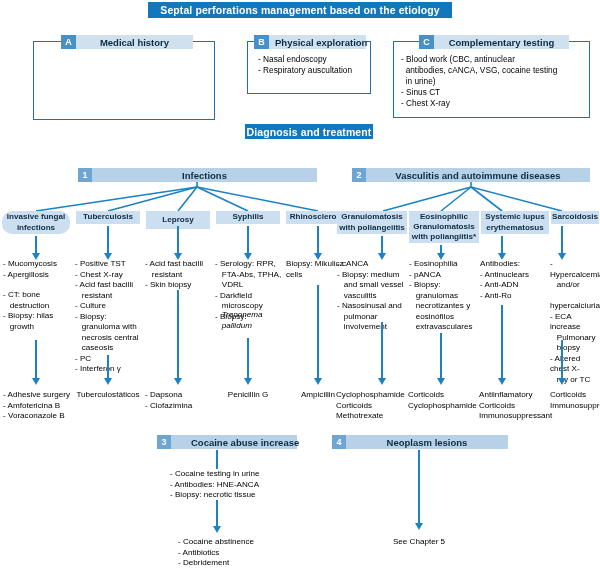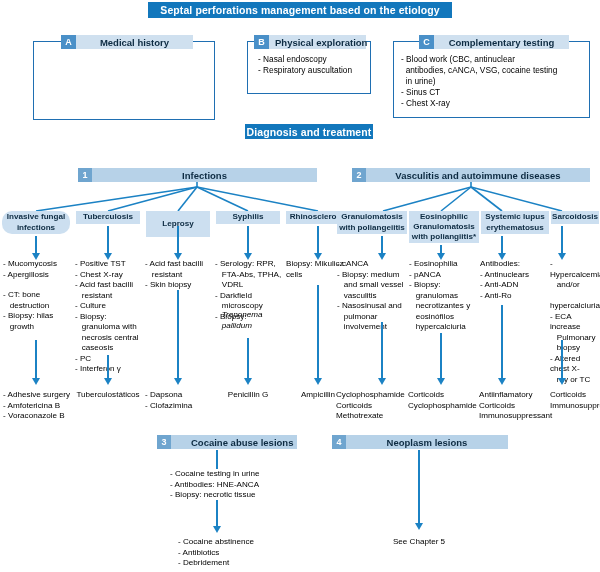--- a/index.html
+++ b/index.html
@@ -195,21 +195,21 @@
     <line x1="471" y1="0" x2="471" y2="5"></line>
     <line x1="471" y1="5" x2="383" y2="29"></line>
     <line x1="471" y1="5" x2="441" y2="29"></line>
     <line x1="471" y1="5" x2="502" y2="29"></line>
     <line x1="471" y1="5" x2="562" y2="29"></line>
   </svg>
 
   <div class="dbox" style="left:2px; top:211px; width:68px; height:23px;border-radius:10px;">Invasive fungal
 infections</div>
   <div class="dbox" style="left:76px; top:211px; width:64px; height:13px;">Tuberculosis</div>
-  <div class="dbox" style="left:146px; top:211px; width:64px; height:26px;">Leprosy</div>
+  <div class="dbox" style="left:146px; top:211px; width:64px; height:18px;">Leprosy</div>
   <div class="dbox" style="left:216px; top:211px; width:64px; height:13px;">Syphilis</div>
   <div class="dbox" style="left:286px; top:211px; width:66px; height:13px;">Rhinoscleroma</div>
 
   <div class="dbox" style="left:337px; top:211px; width:70px; height:23px;">Granulomatosis
 with poliangeiitis</div>
   <div class="dbox" style="left:409px; top:211px; width:70px; height:32px;">Eosinophilic
 Granulomatosis
 with poliangiitis*</div>
   <div class="dbox" style="left:481px; top:211px; width:68px; height:23px;">Systemic lupus
 erythematosus</div>
@@ -284,21 +284,21 @@
 - Nasosinusal and
    pulmonar
    involvement</div>
 
   <div class="txt" style="left:409px; top:259px; width:74px;">- Eosinophilia
 - pANCA
 - Biopsy:
    granulomas
    necrotizantes y
    eosinófilos
-   hypercalciuria</div>
+   extravasculares</div>
 
   <div class="txt" style="left:480px; top:259px; width:72px;">Antibodies:
 - Antinuclears
 - Anti-ADN
 - Anti-Ro</div>
 
   <div class="txt" style="left:550px; top:259px; width:50px;">- Hypercalcemia
    and/or
    hypercalciuria
 - ECA increase
@@ -349,21 +349,21 @@
   <div class="txt" style="left:408px; top:390px; width:74px;">Corticoids
 Cyclophosphamide</div>
   <div class="txt" style="left:479px; top:390px; width:74px;">Antiinflamatory
 Corticoids
 Immunosuppressant</div>
   <div class="txt" style="left:550px; top:390px; width:52px;">Corticoids
 Immunosuppressant</div>
 
   <div class="sect" style="left:157px; top:435px; width:140px;">
     <span class="sect-badge">3</span>
-    <span class="sect-title">Cocaine abuse lesions</span>
+    <span class="sect-title">Cocaine abuse increase</span>
   </div>
 
   <div class="sect" style="left:332px; top:435px; width:176px;">
     <span class="sect-badge">4</span>
     <span class="sect-title">Neoplasm lesions</span>
   </div>
 
   <div class="vline" style="left:216px; top:450px; height:19px;"></div>
   <div class="txt" style="left:170px; top:469px; width:150px;">- Cocaine testing in urine
 - Antibodies: HNE-ANCA

